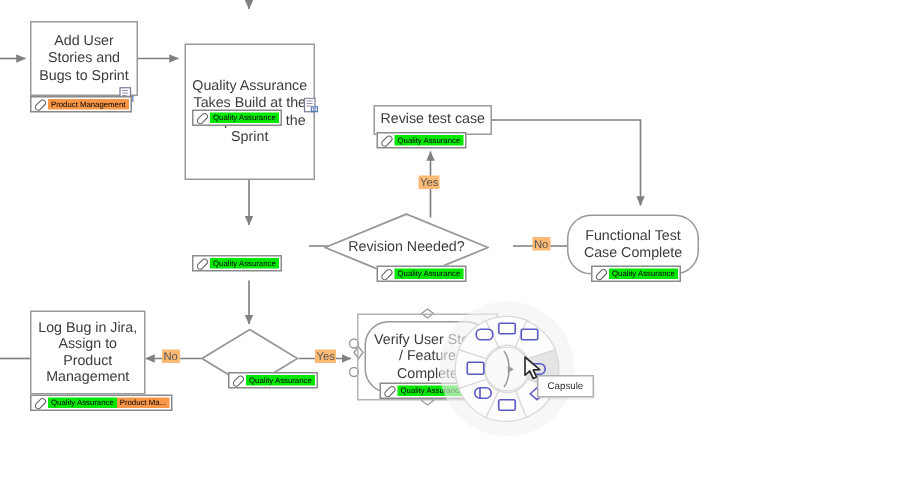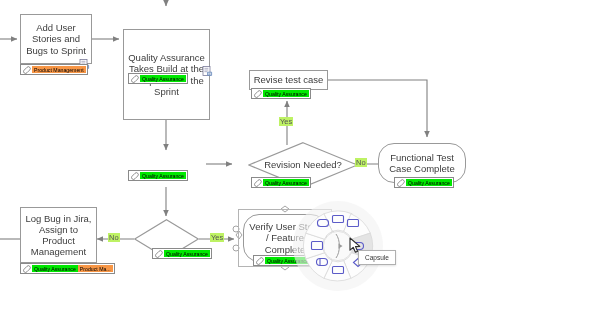--- a/index.html
+++ b/index.html
@@ -81,21 +81,21 @@
     color: #000;
     overflow: hidden;
     font-family: "Liberation Sans", sans-serif;
   }
   .badge.green { background: #00e800; }
   .badge.orange { background: #f79646; }
   .edgelabel {
     position: absolute;
     font-size: 7.5px;
     color: #555;
-    background: #bef264;
+    background: #fdba74;
     padding: 0 1px;
     z-index: 6;
     white-space: nowrap;
   }
   .noteicon {
     position: absolute;
     z-index: 8;
   }
   
   .selection-box {
@@ -216,21 +216,21 @@
 
   <div class="badge-row" style="left:128px; top:170px;">
     <span class="tagicon">
       <svg width="8" height="8" viewBox="0 0 10 10">
           <path d="M1.2,5.4 L5,1.6 A2,2 0 0 1 8.4,5 L5,8.4 A2,2 0 0 1 1.2,5.4 z" fill="#fff" stroke="#666" stroke-width="0.9"></path>
         </svg>
     </span>
     <span class="badge green">Quality Assurance</span>
   </div>
 
-  <div class="node diamond" style="left:248px; top:142px; width:110px; height:46px;">
+  <div class="node diamond" style="left:216px; top:142px; width:110px; height:46px;">
     <svg class="diamond-shape" viewBox="0 0 110 46" preserveAspectRatio="none">
       <polygon points="55,0.7 109.3,23 55,45.3 0.7,23" fill="#ffffff" stroke="#999999" stroke-width="1.2" vector-effect="non-scaling-stroke"></polygon>
     </svg>
     <span class="nodetext">Revision Needed?</span>
   </div>
   <div class="badge-row" style="left:251px; top:177px;">
     <span class="tagicon">
       <svg width="8" height="8" viewBox="0 0 10 10">
           <path d="M1.2,5.4 L5,1.6 A2,2 0 0 1 8.4,5 L5,8.4 A2,2 0 0 1 1.2,5.4 z" fill="#fff" stroke="#666" stroke-width="0.9"></path>
         </svg>

